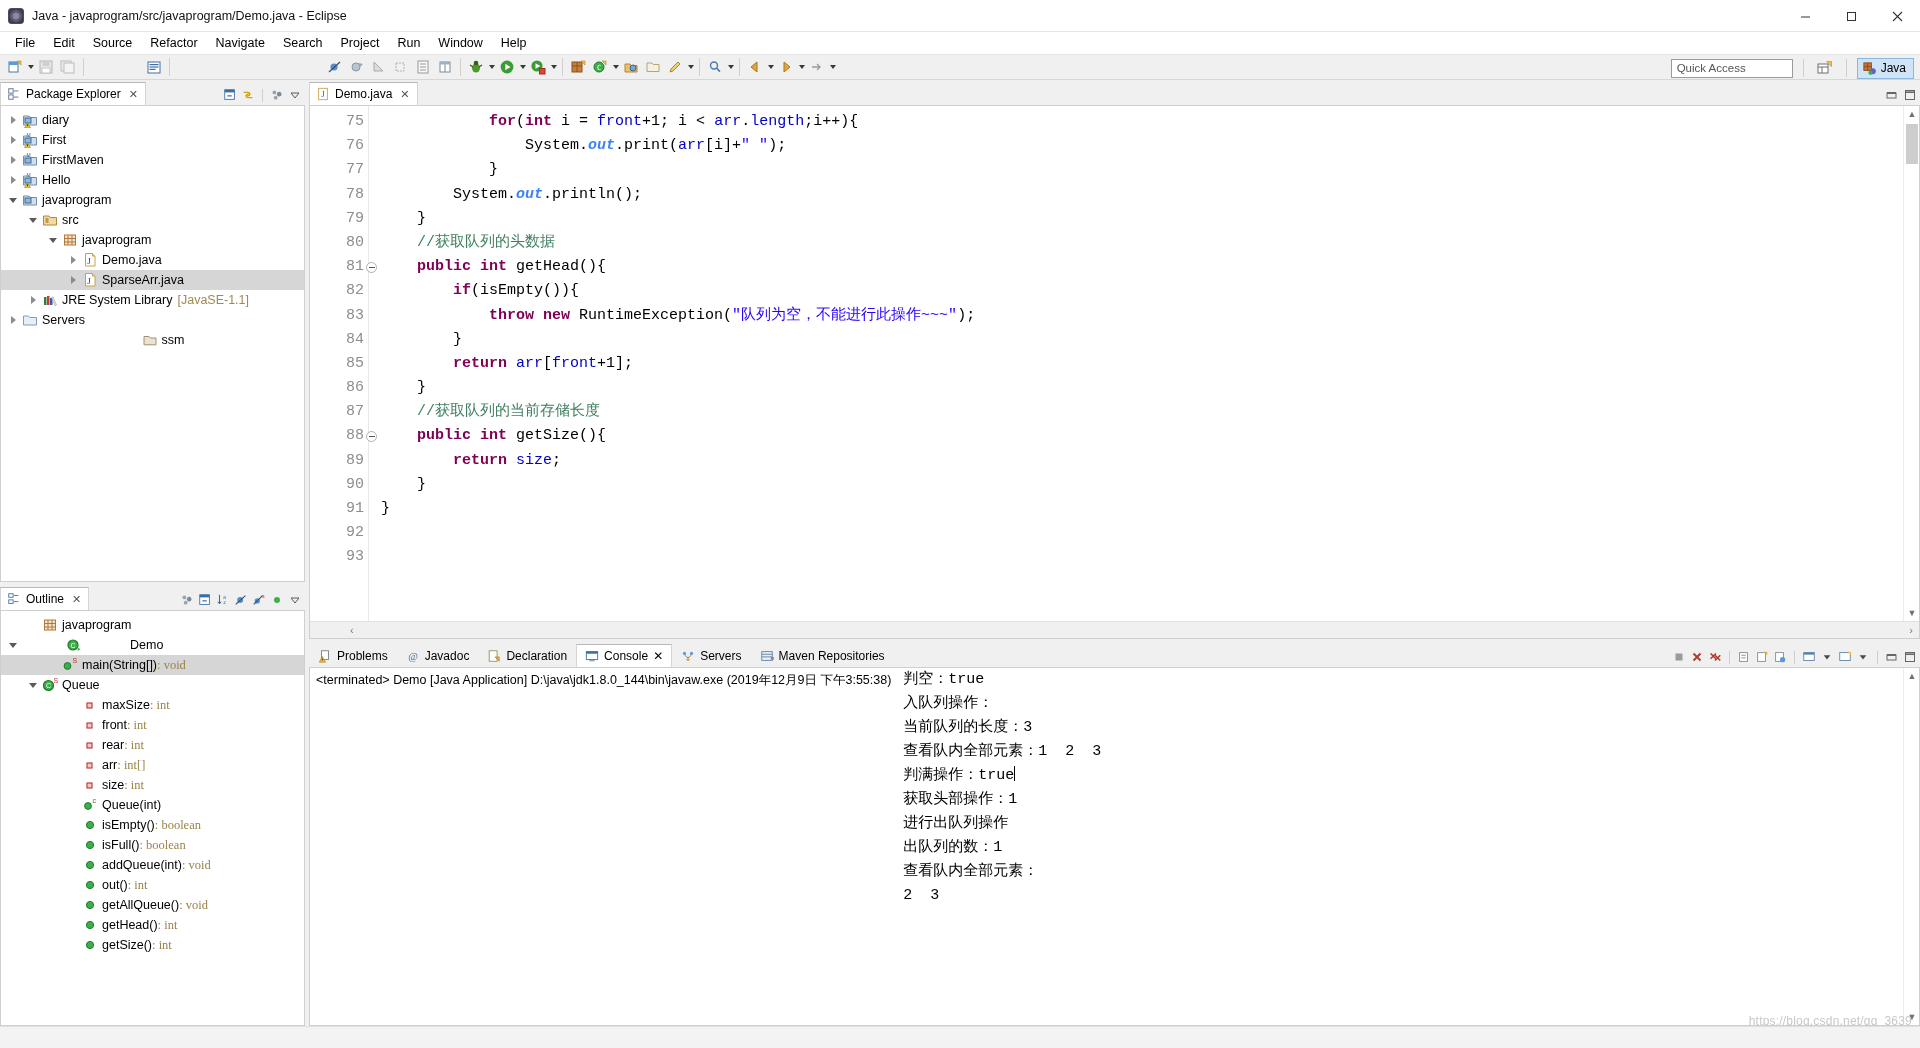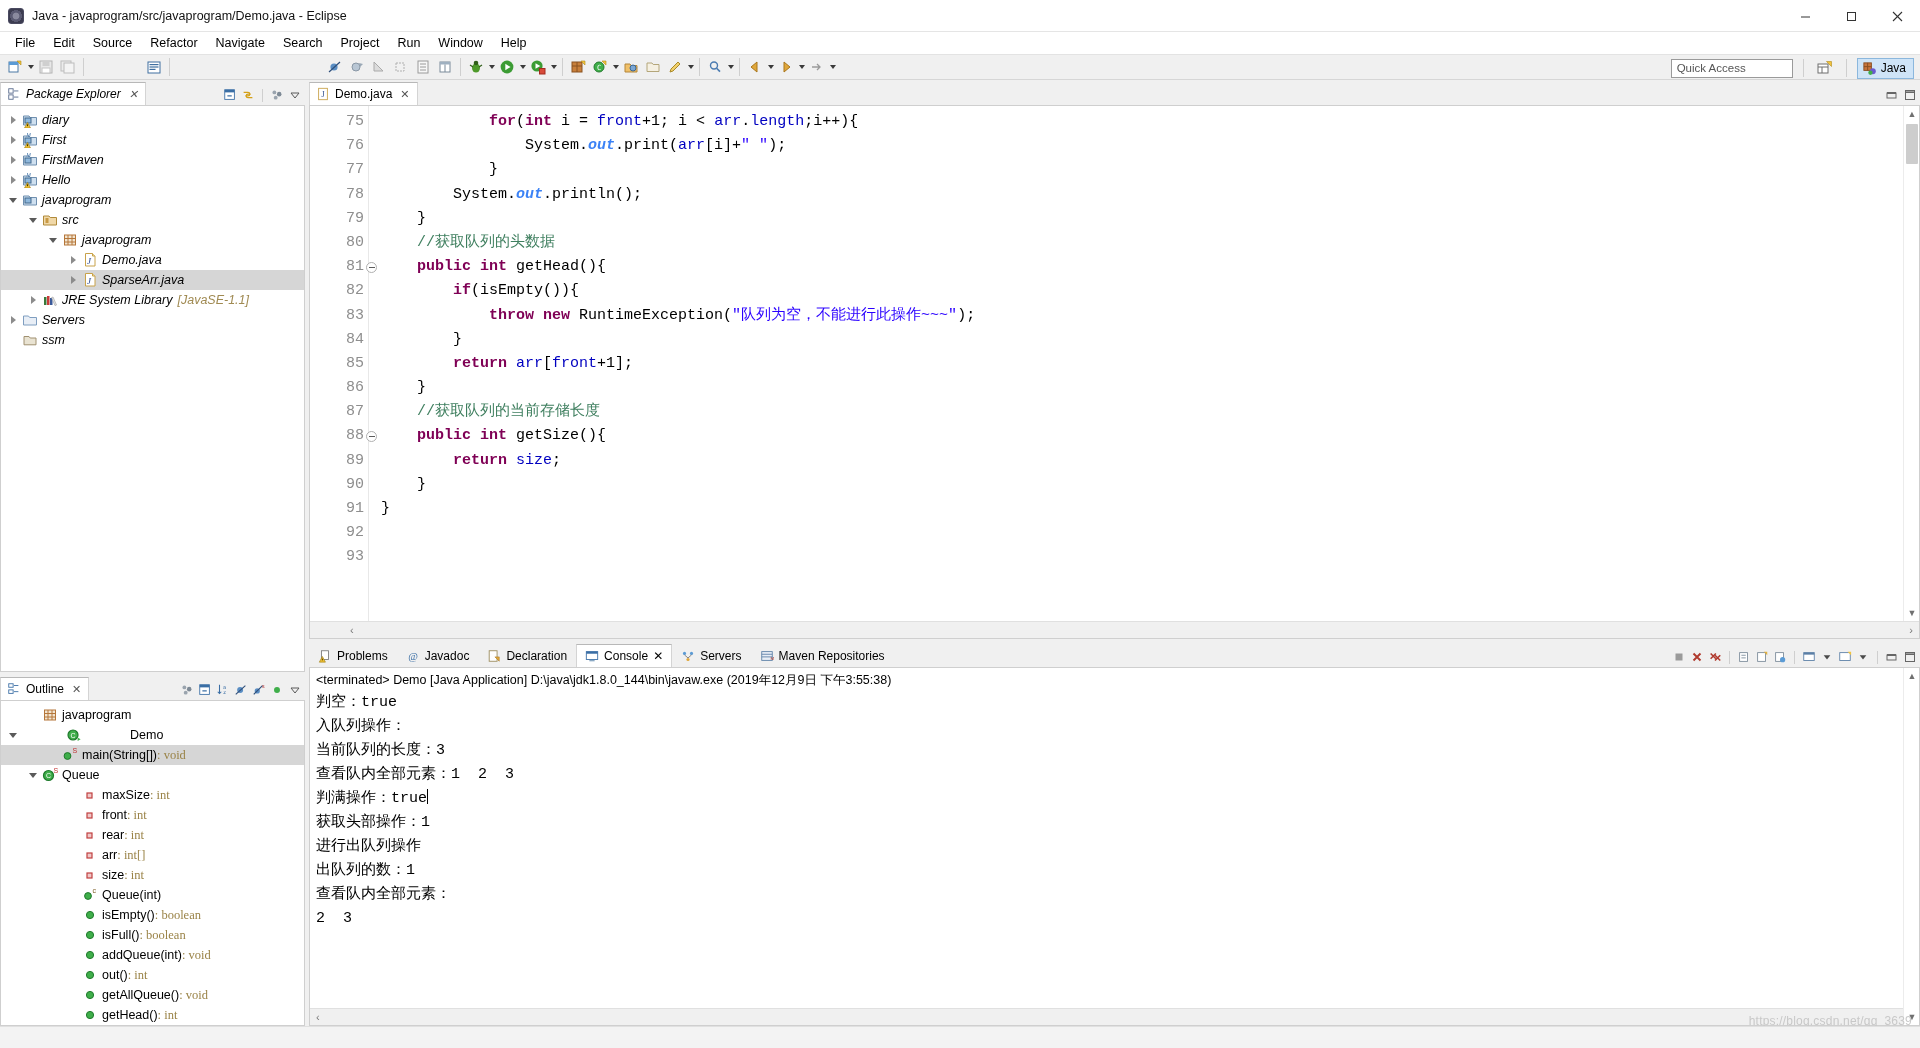--- a/index.html
+++ b/index.html
@@ -252,21 +252,21 @@
     height: 23px; padding: 0 8px;
     font-size: 12px; white-space:nowrap;
     border: 1px solid transparent; border-bottom: none;
   }
   .ctab.active { background:#fff; border-color:#d4d4d4; border-top-color:#b8b8b8; }
   .console-tools {
     position:absolute; right:2px; bottom:2px; display:flex; align-items:center; gap:2px;
   }
   .console-body {
     flex:1; min-height:0; background:#fff; border:1px solid #cfcfcf;
-    display:flex; flex-direction:column; position:relative; overflow:hidden;
+    display:flex; flex-direction:row; position:relative; overflow:hidden;
   }
   .console-head {
     font-size: 12.5px; color:#000; padding: 4px 6px 2px 6px;
     font-family: "Liberation Sans", sans-serif;
     white-space: nowrap;
   }
   .console-out {
     flex:1; min-height:0; padding: 0 6px;
     font-family: "Liberation Mono", monospace;
     font-size: 15px;
@@ -517,21 +517,21 @@
         </svg>
       <span>Java</span>
     </div>
   </div>
 </div>
 
 <div class="workbench">
 
   <div class="left-col">
 
-    <div class="view" style="height:591px;font-style:italic;">
+    <div class="view" style="height:501px;">
       <div class="view-tabs">
         <div class="view-tab active">
           <svg width="14" height="14" viewBox="0 0 16 16">
               <rect x="2" y="2" width="5" height="5" fill="#fff" stroke="#55688a"></rect>
               <rect x="2" y="9" width="5" height="5" fill="#fff" stroke="#55688a"></rect>
               <line x1="8" y1="4.5" x2="13" y2="4.5" stroke="#55688a"></line>
               <line x1="8" y1="11.5" x2="13" y2="11.5" stroke="#55688a"></line>
             </svg>
           <span>Package Explorer</span>
           <span class="tabclose">✕</span>
@@ -686,21 +686,21 @@
             </div>
             <div class="trow" style="padding-left: 4px;">
               <span class="twist closed"></span>
               <span class="ticon">
                 <svg width="16" height="16" viewBox="0 0 16 16">
                   <path d="M1.5 4 h5 l1.2 1.5 H14.5 V13 H1.5 Z" fill="#e8eef6" stroke="#7f9ec0"></path>
                 </svg>
               </span>
               <span class="tlabel">Servers</span>
             </div>
-            <div class="trow" style="padding-left: 4px;">
+            <div class="trow" style="padding-left: 4px; justify-content: center;">
               <span class="twist spacer"></span>
               <span class="ticon">
                 <svg width="16" height="16" viewBox="0 0 16 16">
                   <path d="M2 4.5 h5 l1.2 1.5 H14 V12.8 H2 Z" fill="#e9e3d2" stroke="#a09070"></path>
                 </svg>
               </span>
               <span class="tlabel">ssm</span>
             </div>
           </div>
       </div>

